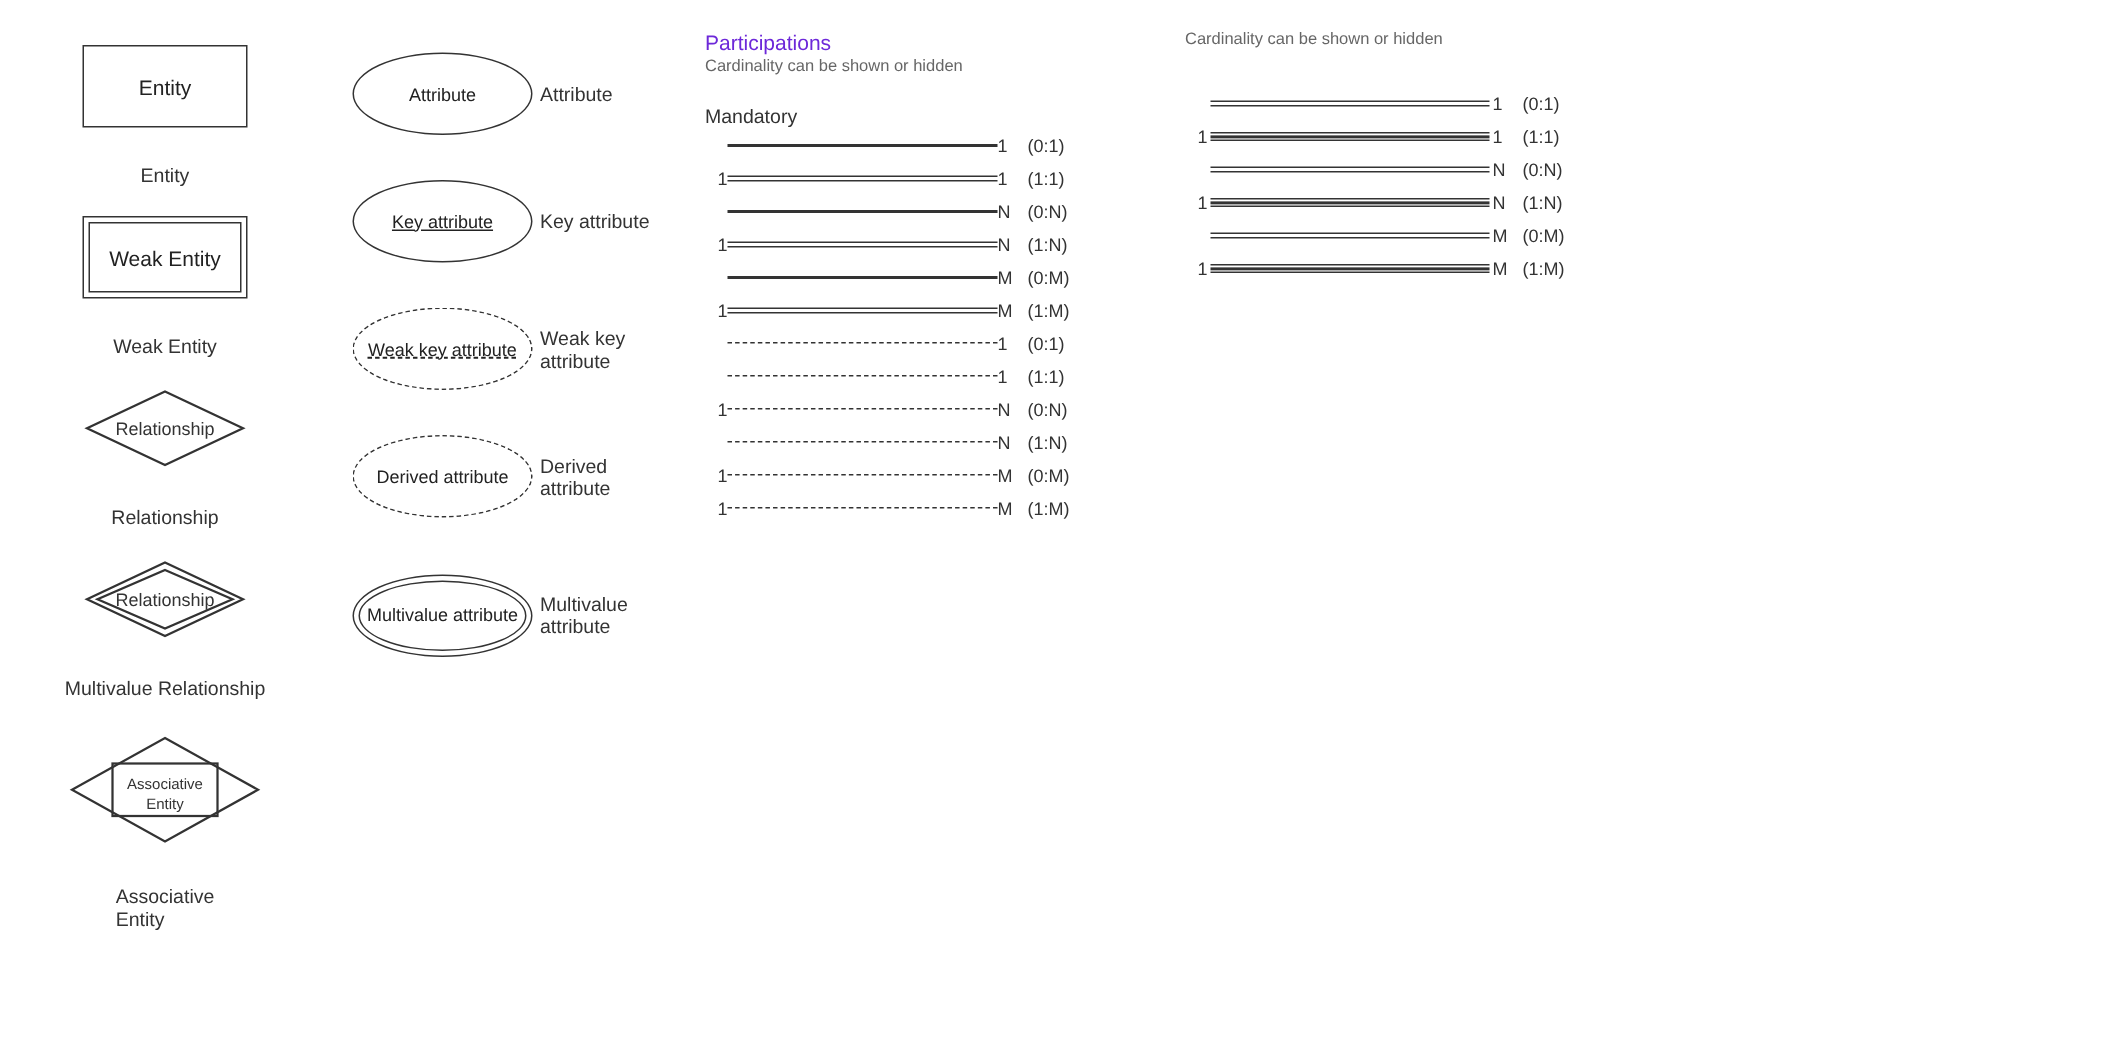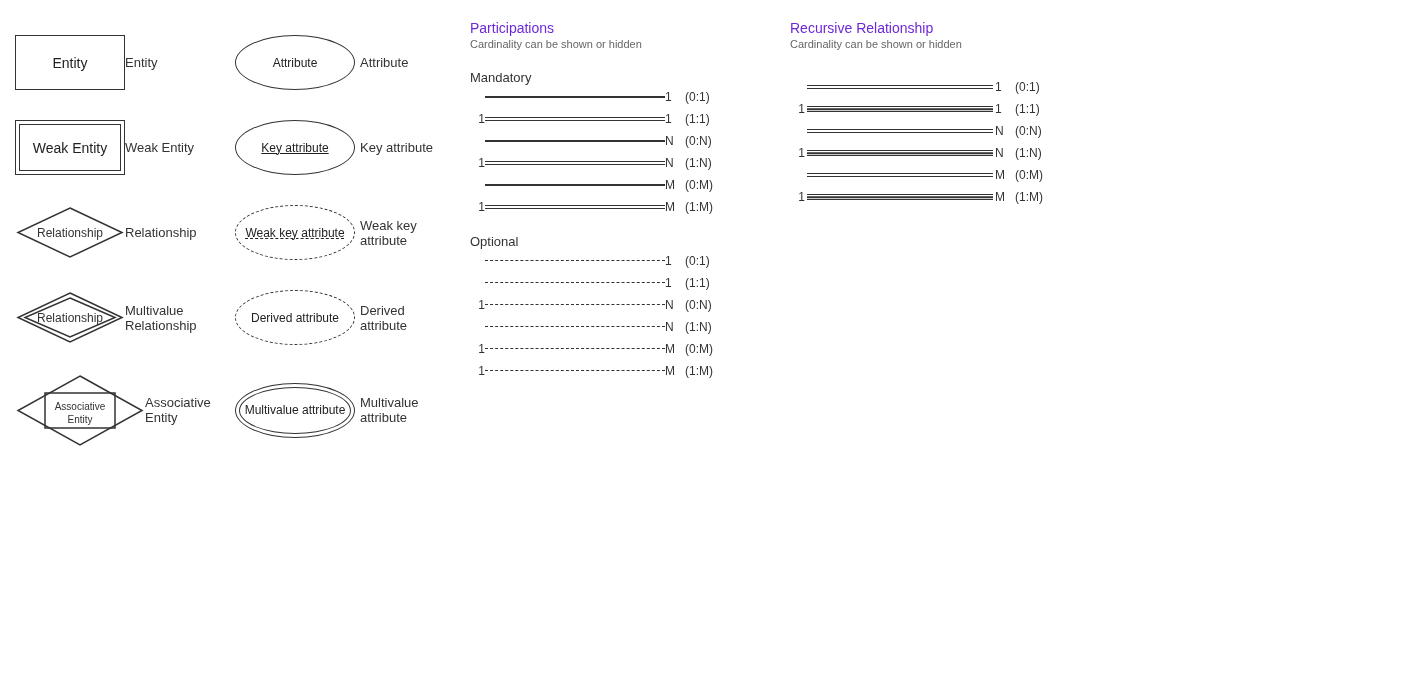--- a/index.html
+++ b/index.html
@@ -24,24 +24,24 @@
     .shapes-panel {
       display: flex;
       flex-direction: column;
       width: 200px;
       gap: 0;
       flex-shrink: 0;
     }
 
     .shape-row {
       display: flex;
-      flex-direction: row;
+      flex-direction: column;
       align-items: center;
       padding: 10px 5px;
-      gap: 0;
+      gap: 24px;
       min-height: 85px;
     }
 
     .shape-label {
       font-size: 13px;
       color: #333;
       white-space: pre-line;
     }
 
     
@@ -442,21 +442,20 @@
 
     <div class="part-row">
       <div class="part-line-container">
         <span class="line-num">1</span>
         <div class="h-line double"></div>
         <span class="end-num">M</span>
       </div>
       <span class="cardinality-label">(1:M)</span>
     </div>
 
-    <div class="participation-section-label" style="margin-top:12px;">Optional</div>
 
     <div class="part-row">
       <div class="part-line-container">
         <span class="line-num">&nbsp;</span>
         <div class="h-line dashed"></div>
         <span class="end-num">1</span>
       </div>
       <span class="cardinality-label">(0:1)</span>
     </div>
 
@@ -501,21 +500,20 @@
         <span class="line-num">1</span>
         <div class="h-line dashed"></div>
         <span class="end-num">M</span>
       </div>
       <span class="cardinality-label">(1:M)</span>
     </div>
 
   </div>
 
   <div class="recursive-panel">
-    <div class="section-title">Recursive Relationship</div>
     <div class="section-subtitle">Cardinality can be shown or hidden</div>
 
     <div class="rec-row" style="margin-top:15px;">
       <div class="rec-line-container">
         <span class="line-num">&nbsp;</span>
         <div class="h-line double" style="flex:1;"></div>
         <span class="end-num">1</span>
       </div>
       <span class="cardinality-label">(0:1)</span>
     </div>

